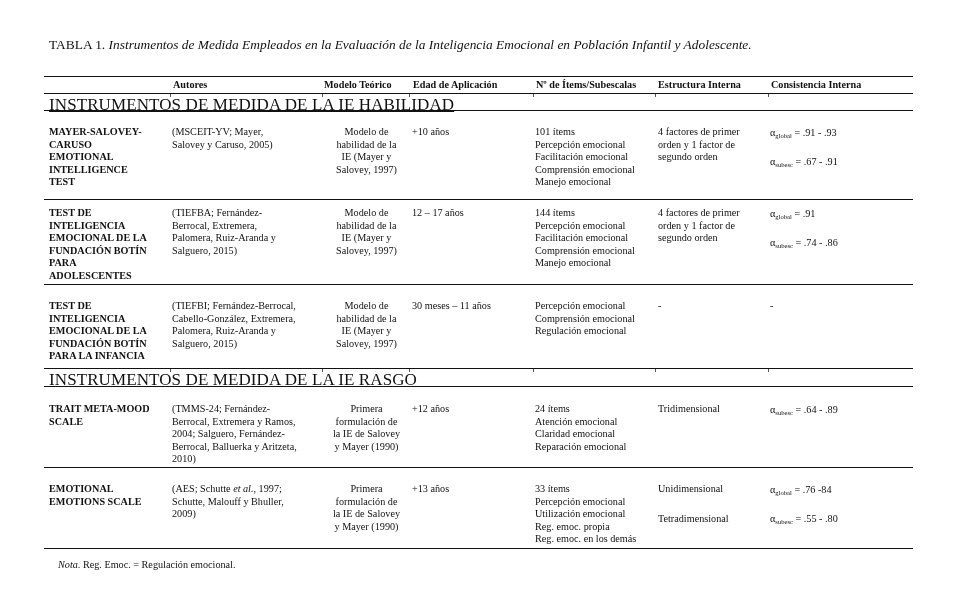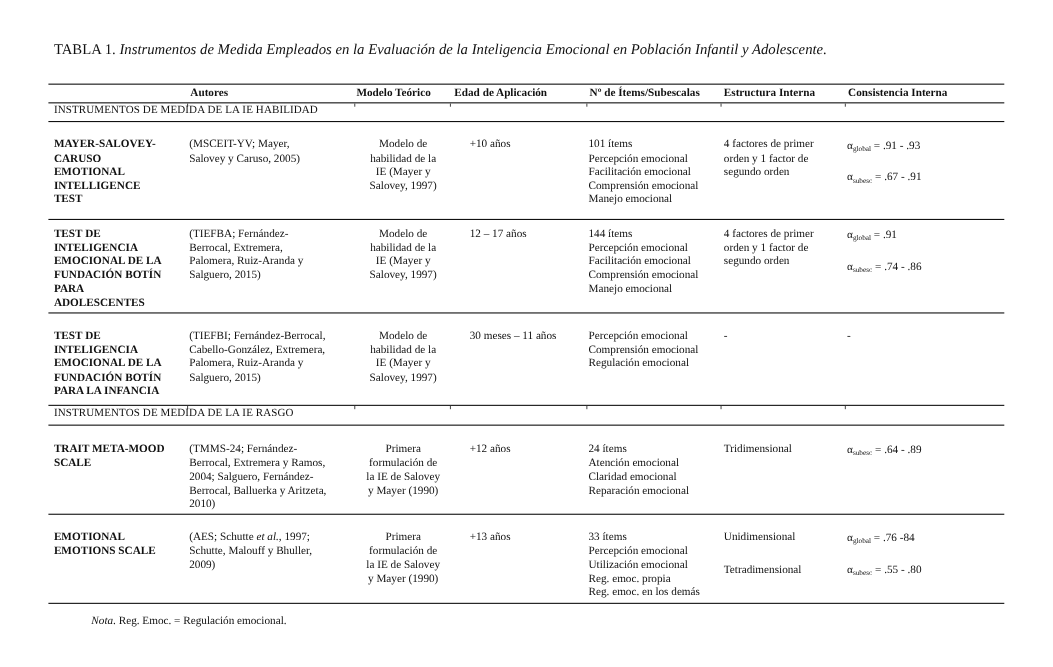--- a/index.html
+++ b/index.html
@@ -5,33 +5,33 @@
   html, body { margin:0; padding:0; background:#ffffff; }
   body { width:957px; height:606px; position:relative; overflow:hidden;
          font-family:"Liberation Serif","DejaVu Serif",serif; color:#111; }
   .title { position:absolute; left:49px; top:37px; font-size:13.4px; white-space:nowrap; }
   .title .lead { font-style:normal; }
   .title .rest { font-style:italic; }
   .rule { position:absolute; left:44px; width:869px; height:0; border-top:1.4px solid #111; }
   .tick { position:absolute; width:1px; height:3px; background:#555; }
   .cell { position:absolute; font-size:10.2px; line-height:12.6px; }
   .hdr { position:absolute; top:79px; font-size:10.2px; font-weight:bold; white-space:nowrap; }
-  .section { position:absolute; left:49px; font-size:10px; white-space:nowrap; letter-spacing:0.1px; }
+  .section { position:absolute; left:49px; font-size:17px; white-space:nowrap; letter-spacing:0.1px;text-decoration:underline; }
   .name { font-weight:bold; }
   .name.upright { font-style:normal; }
   .c1 { left:49px; width:118px; }
   .c2 { left:172px; width:148px; }
   .c3 { left:324px; width:85px;text-align:center; }
-  .c4 { left:412px; width:118px;margin-left:15px; }
+  .c4 { left:412px; width:118px; }
   .c5 { left:535px; width:120px; }
   .c6 { left:658px; width:108px; }
   .c7 { left:770px; width:140px; }
   .line { display:block; white-space:nowrap; }
   .alpha sub { font-size:6.6px; vertical-align:-2px; }
-  .note { position:absolute; left:58px; top:559px; font-size:10.2px;margin-left:25px; }
+  .note { position:absolute; left:58px; top:559px; font-size:10.2px; }
   .note em { font-style:italic; }
 </style>
 </head>
 <body>
 
 <div class="title">
   <span class="lead">TABLA 1.</span><span class="rest"> Instrumentos de Medida Empleados en la Evaluación de la Inteligencia Emocional en Población Infantil y Adolescente.</span>
 </div>
 
 <div class="rule" style="top:76px"></div>

